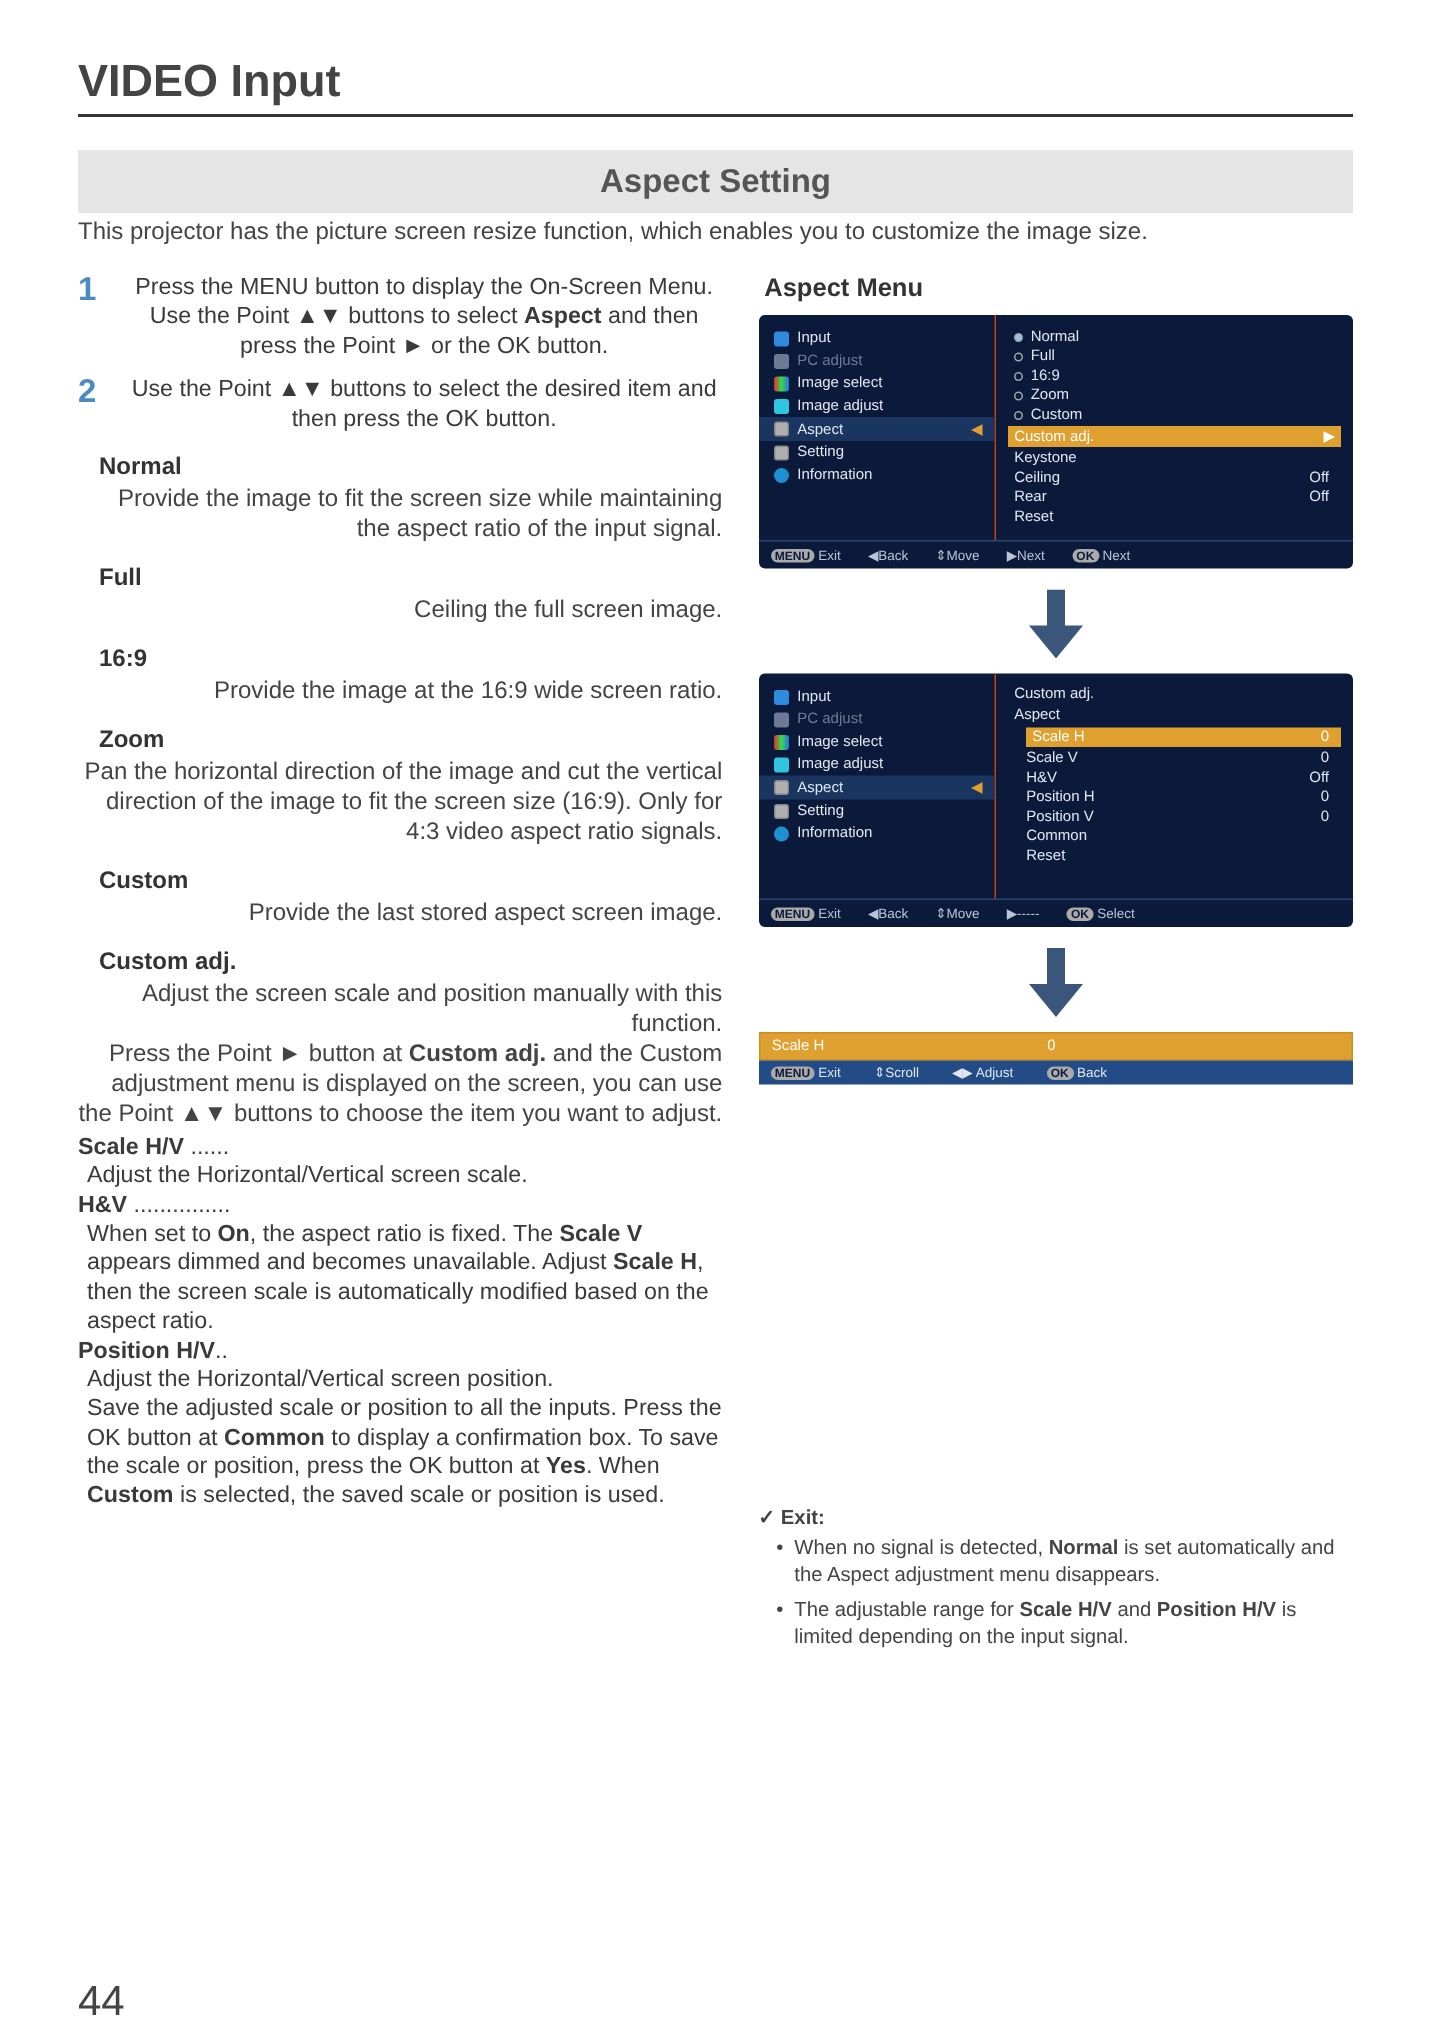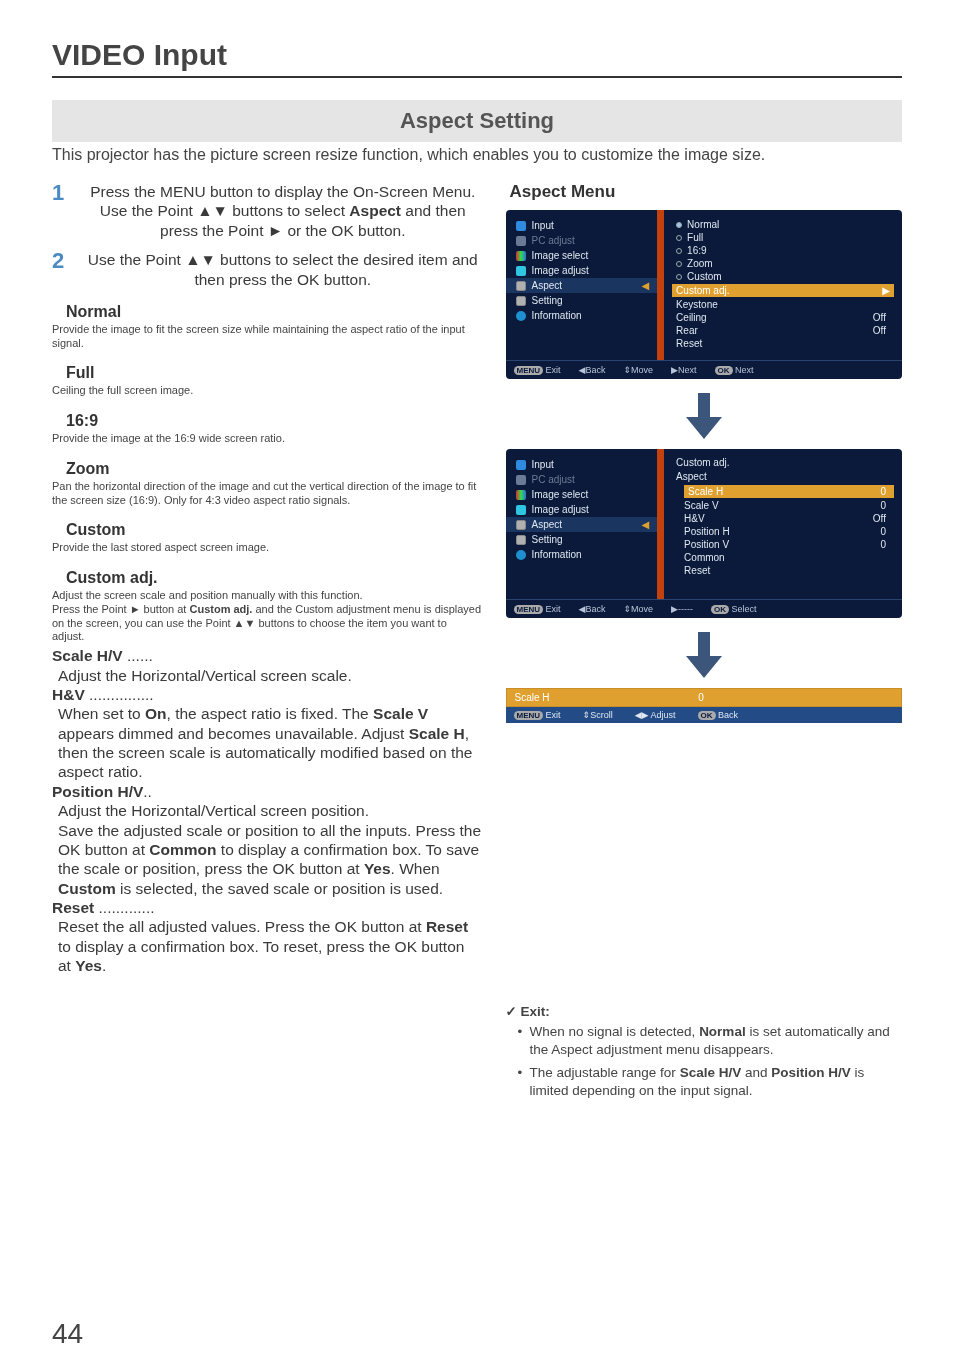--- a/index.html
+++ b/index.html
@@ -45,23 +45,24 @@
   .step-num { color: #4a8bc2; font-weight: bold; font-size: 22px; min-width: 20px; line-height:1; }
   .step-text { font-size: 15.5px; line-height: 1.25; flex: 1; text-align: center; }
   .b { font-weight: bold; }
   h4.option-title {
     font-size: 16px;
     font-weight: bold;
     color: #333;
     margin: 14px 0 2px 14px;
   }
   .option-desc {
-    font-size: 11px;
+    font-size: 16px;
     line-height: 1.25;
     color: #444;
+    text-align: right;
   }
   .defs { margin-top: 2px; }
   .def-row { display: flex; font-size: 15.5px; line-height: 1.25; flex-direction: column; }
   .def-desc { flex: 1; padding-left: 6px; }
   .right-title {
     font-weight: bold;
     font-size: 17px;
     color: #333;
     margin-bottom: 8px;
     margin-left: 4px;
@@ -70,21 +71,21 @@
     background: #0b1a3a;
     border-radius: 4px;
     color: #dfe7f0;
     font-size: 10px;
     width: 100%;
     margin-bottom: 8px;
     padding-bottom: 0;
     overflow: hidden;
   }
   .osd-body { display: flex; min-height: 150px; }
-  .osd-left { width: 40%; padding: 8px 0 8px 0; border-right: 7px solid #c2410c;}
+  .osd-left { width: 40%; padding: 8px 0 8px 0; border-right: 1px solid #c2410c;}
   .osd-left-item {
     display: flex; align-items: center; gap: 6px;
     padding: 2px 8px 2px 10px;
     font-size: 10px;
   }
   .osd-left-item.active { background: #1a3560; }
   .osd-left-item.dim { color: #6c7b95; }
   .osd-icon { width: 10px; height: 10px; border-radius: 2px; display:inline-block;}
   .ic-blue{background:#2e8be0;} .ic-gray{background:#6c7b95;} .ic-multi{background:linear-gradient(90deg,#e02e2e,#2ee04b,#2e6de0);} .ic-teal{background:#2ec6e0;} .ic-sq{background:#b0b0b0;border:1px solid #888;} .ic-info{background:#1e90d0;border-radius:50%;}
   .osd-left-item .sel-arrow{ color:#e0a030; margin-left:auto; }
@@ -176,24 +177,20 @@
           <div style="min-width: 118px;"><span class="b">H&amp;V</span> ...............</div>
           <div class="def-desc">When set to <span class="b">On</span>, the aspect ratio is fixed. The <span class="b">Scale V</span> appears dimmed and becomes unavailable. Adjust <span class="b">Scale H</span>, then the screen scale is automatically modified based on the aspect ratio.</div>
         </div>
         <div class="def-row">
           <div style="min-width: 118px;"><span class="b">Position H/V</span>..</div>
           <div class="def-desc">Adjust the Horizontal/Vertical screen position.</div>
         </div>
         <div class="def-row">
           <div class="def-desc">Save the adjusted scale or position to all the inputs. Press the OK button at <span class="b">Common</span> to display a confirmation box. To save the scale or position, press the OK button at <span class="b">Yes</span>. When <span class="b">Custom</span> is selected, the saved scale or position is used.</div>
         </div>
-        <div class="def-row">
-          <div style="min-width: 118px;"><span class="b">Reset</span> .............</div>
-          <div class="def-desc">Reset the all adjusted values. Press the OK button at <span class="b">Reset</span> to display a confirmation box. To reset, press the OK button at <span class="b">Yes</span>.</div>
-        </div>
       </div>
   </div>
 
   <div class="col-right">
     <div class="right-title">Aspect Menu</div>
 
     <div class="osd">
       <div class="osd-body">
         <div class="osd-left" id="osd1-left">
             <div class="osd-left-item">

